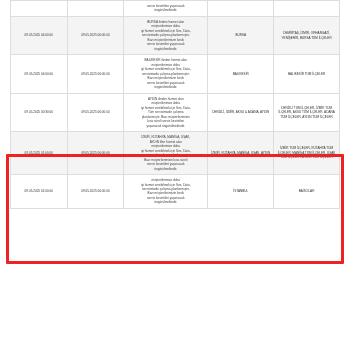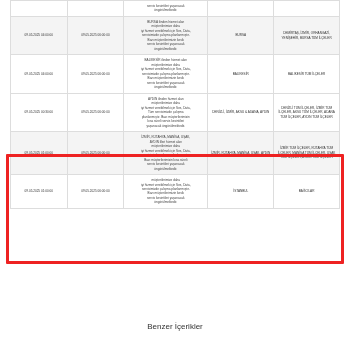--- a/index.html
+++ b/index.html
@@ -167,15 +167,14 @@
         </td>
         <td class="col-city">İSTANBUL</td>
         <td class="col-region">BAĞCILAR</td>
       </tr>
 
     </tbody>
   </table>
 
   <div class="highlight-box" style="left:6px; top:154px; width:338px; height:110px;"></div>
 
-  <div class="footer-title" style="top:322px;">Benzer İçerikler</div>
 
 </div>
 
 </body></html>

